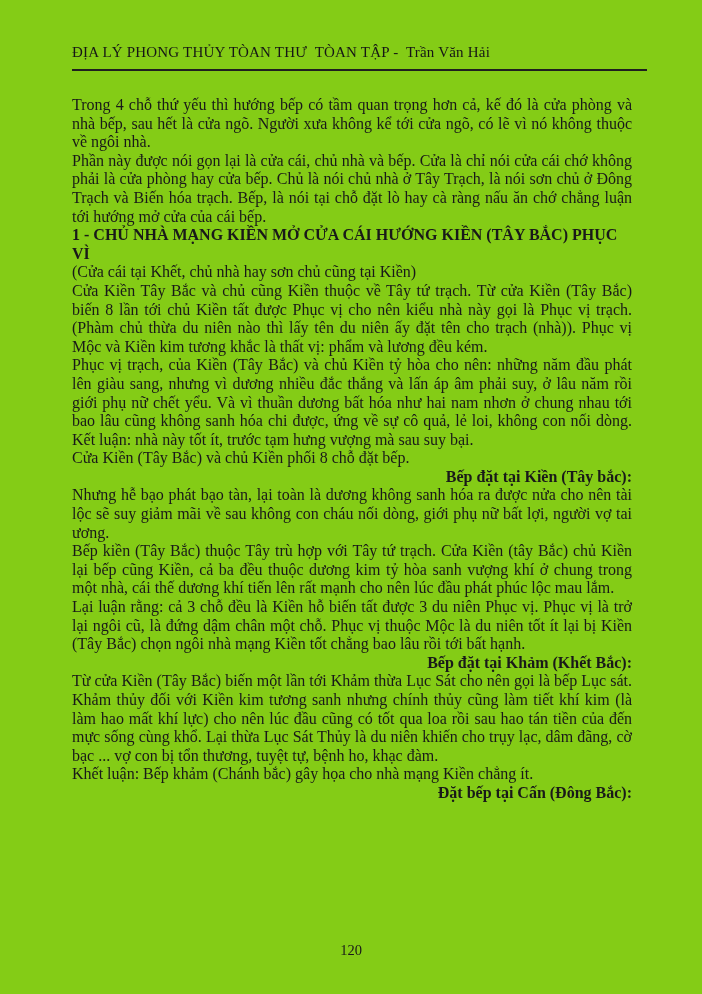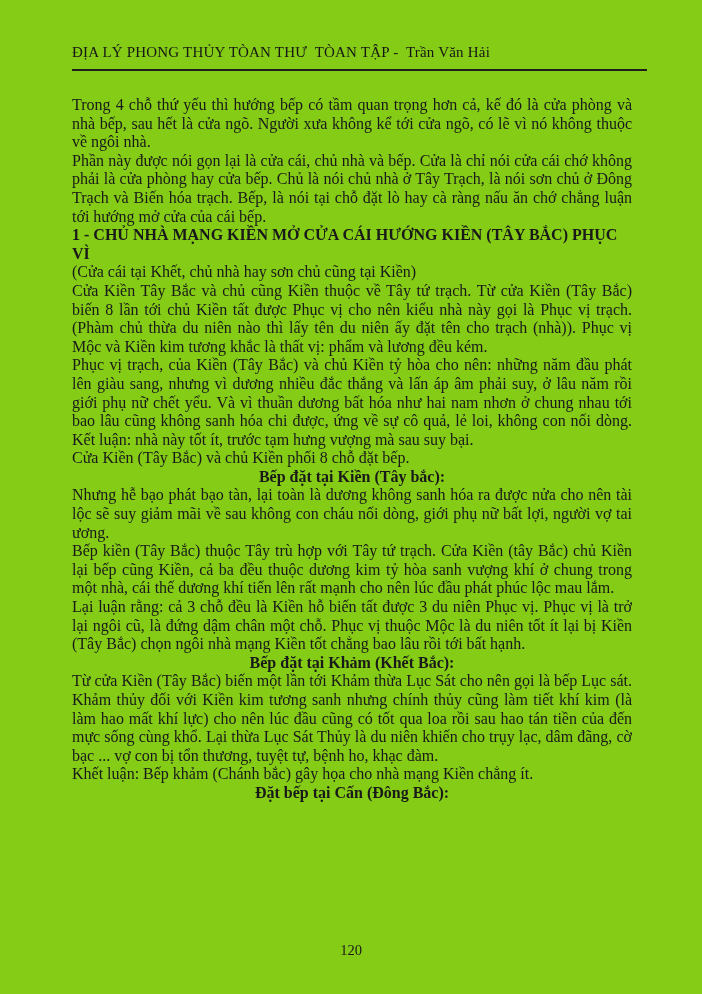--- a/index.html
+++ b/index.html
@@ -34,21 +34,21 @@
     position: absolute;
     left: 72px; top: 79px; width: 560px;
     font-size: 16px;
     line-height: 18.6px;
     text-align: justify;
     color: #191919;
     margin-top: 17px;
   }
   .content p { margin: 0; }
   .h1 { font-weight: bold; text-align: left; }
-  .h2 { font-weight: bold; text-align: center; }
+  .h2 { font-weight: bold; text-align: right; }
   .italic-line { text-align: left; }
   .gap { margin-top: 19px; }
   .page-footer {
     position: absolute;
     left: 0; top: 932px; width: 702px;
     text-align: center;
     font-size: 14.5px;
     color: #191919;
     margin-top: 10px;
   }

